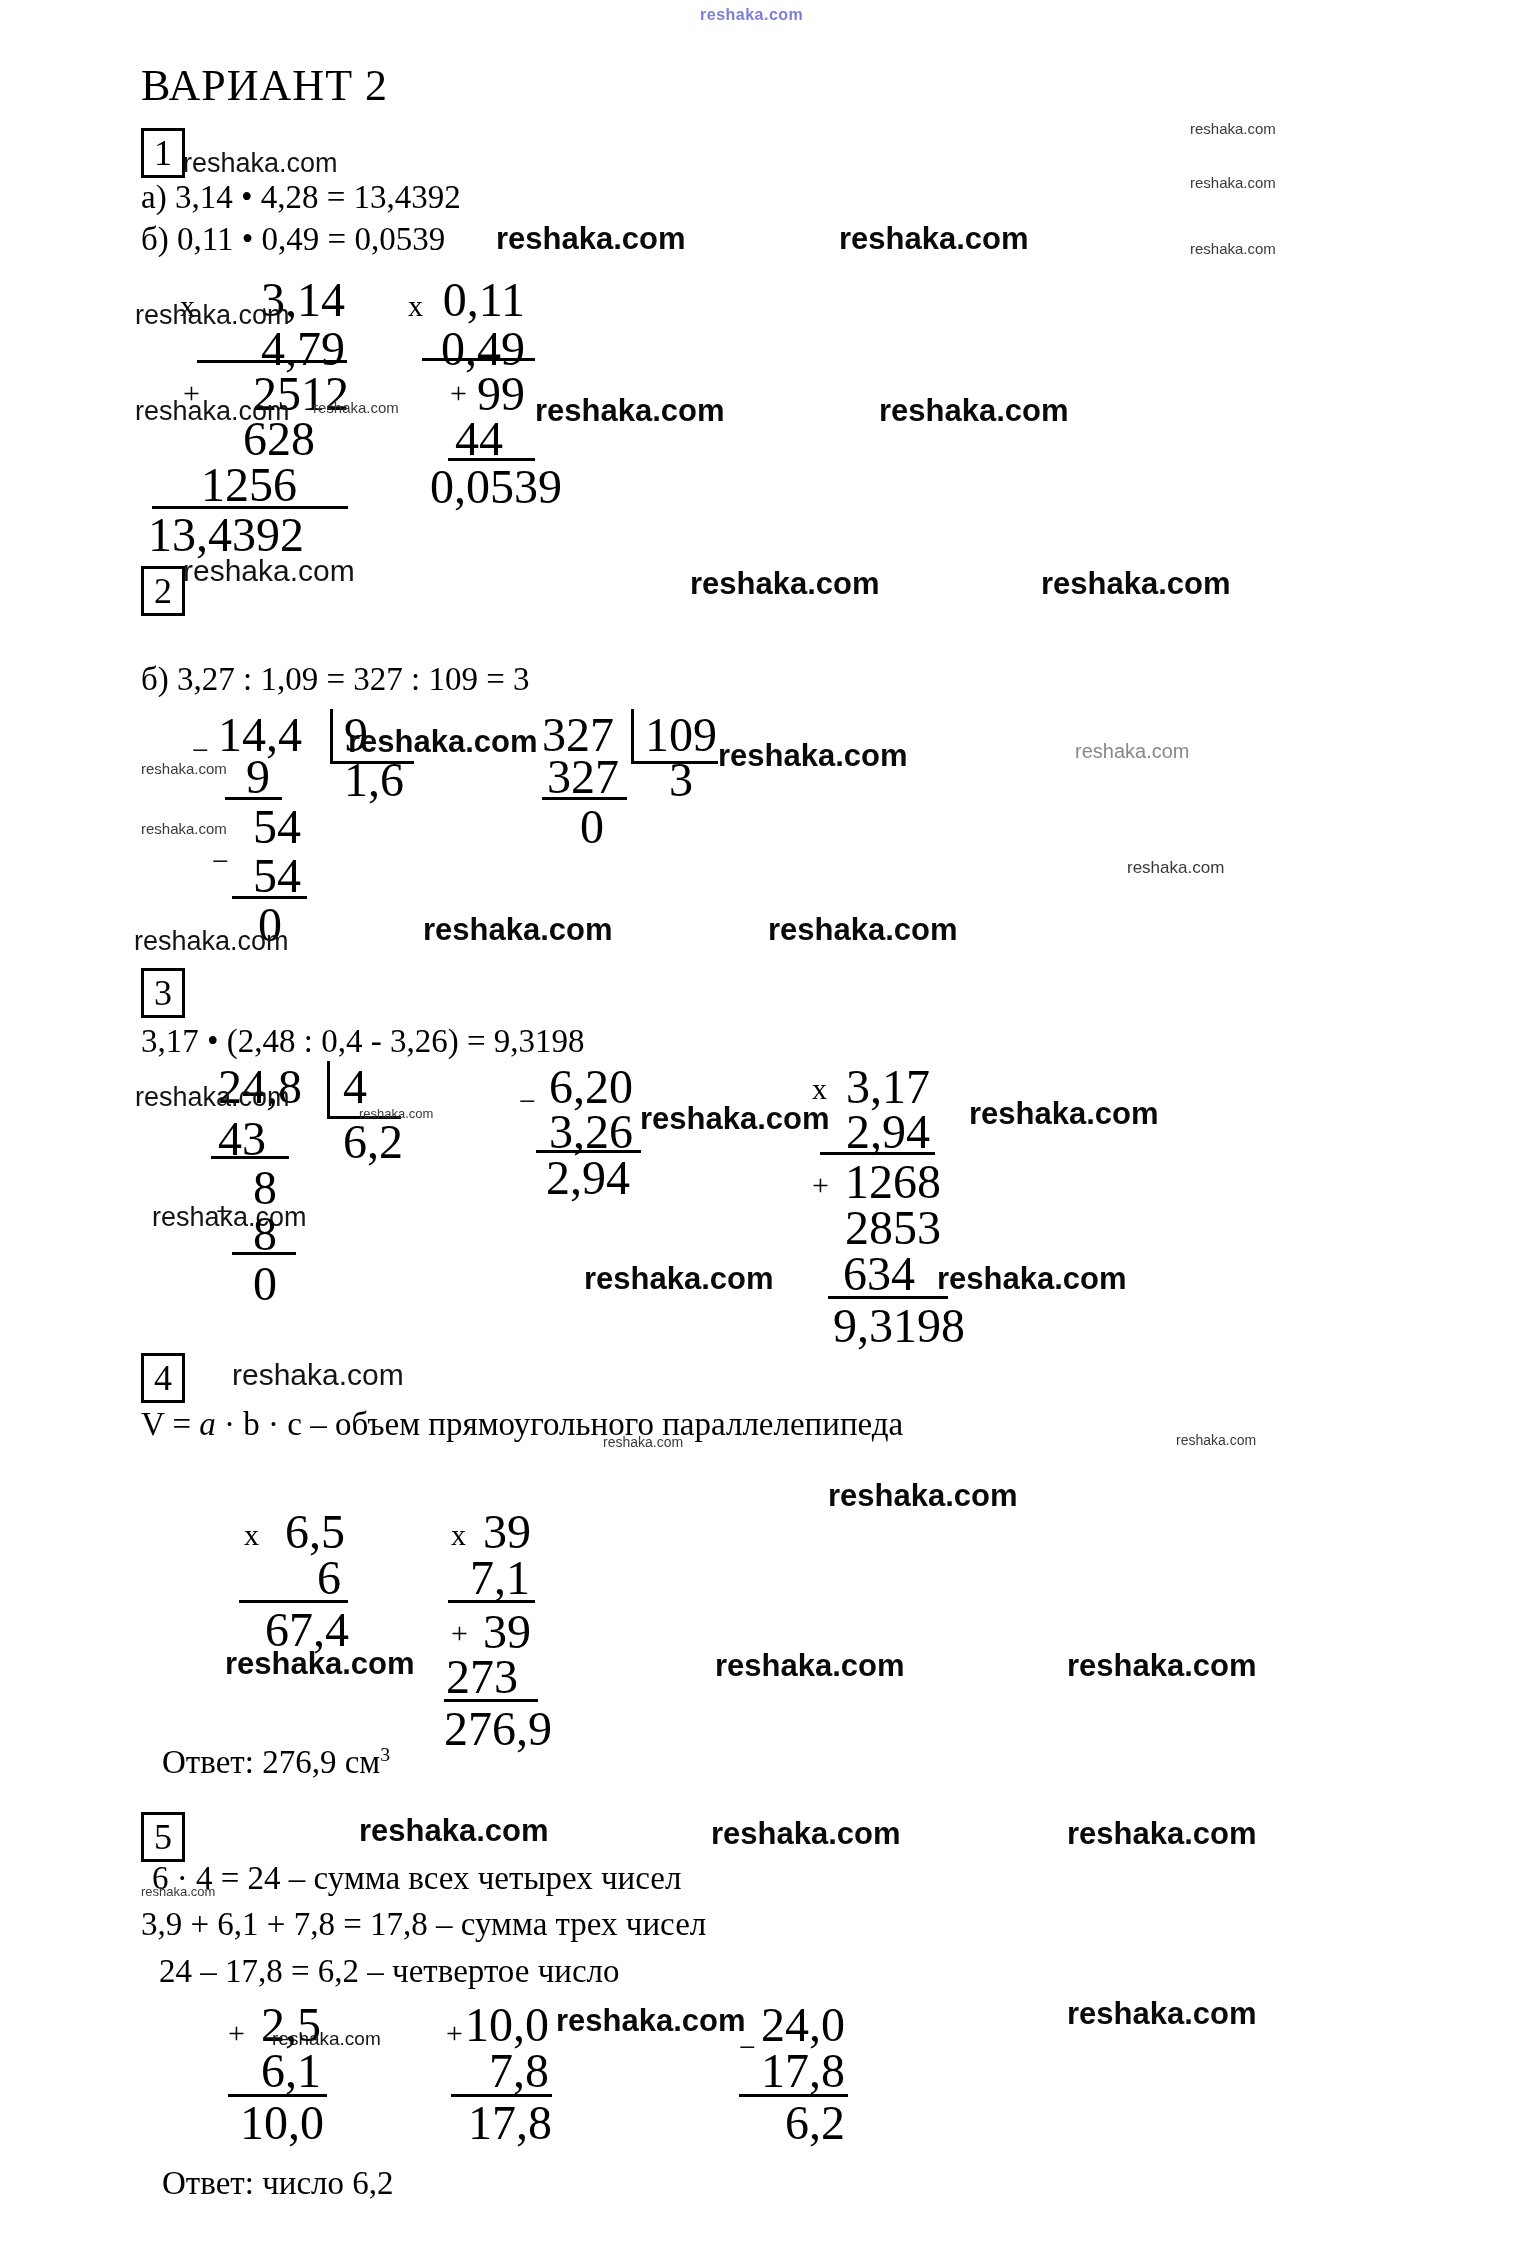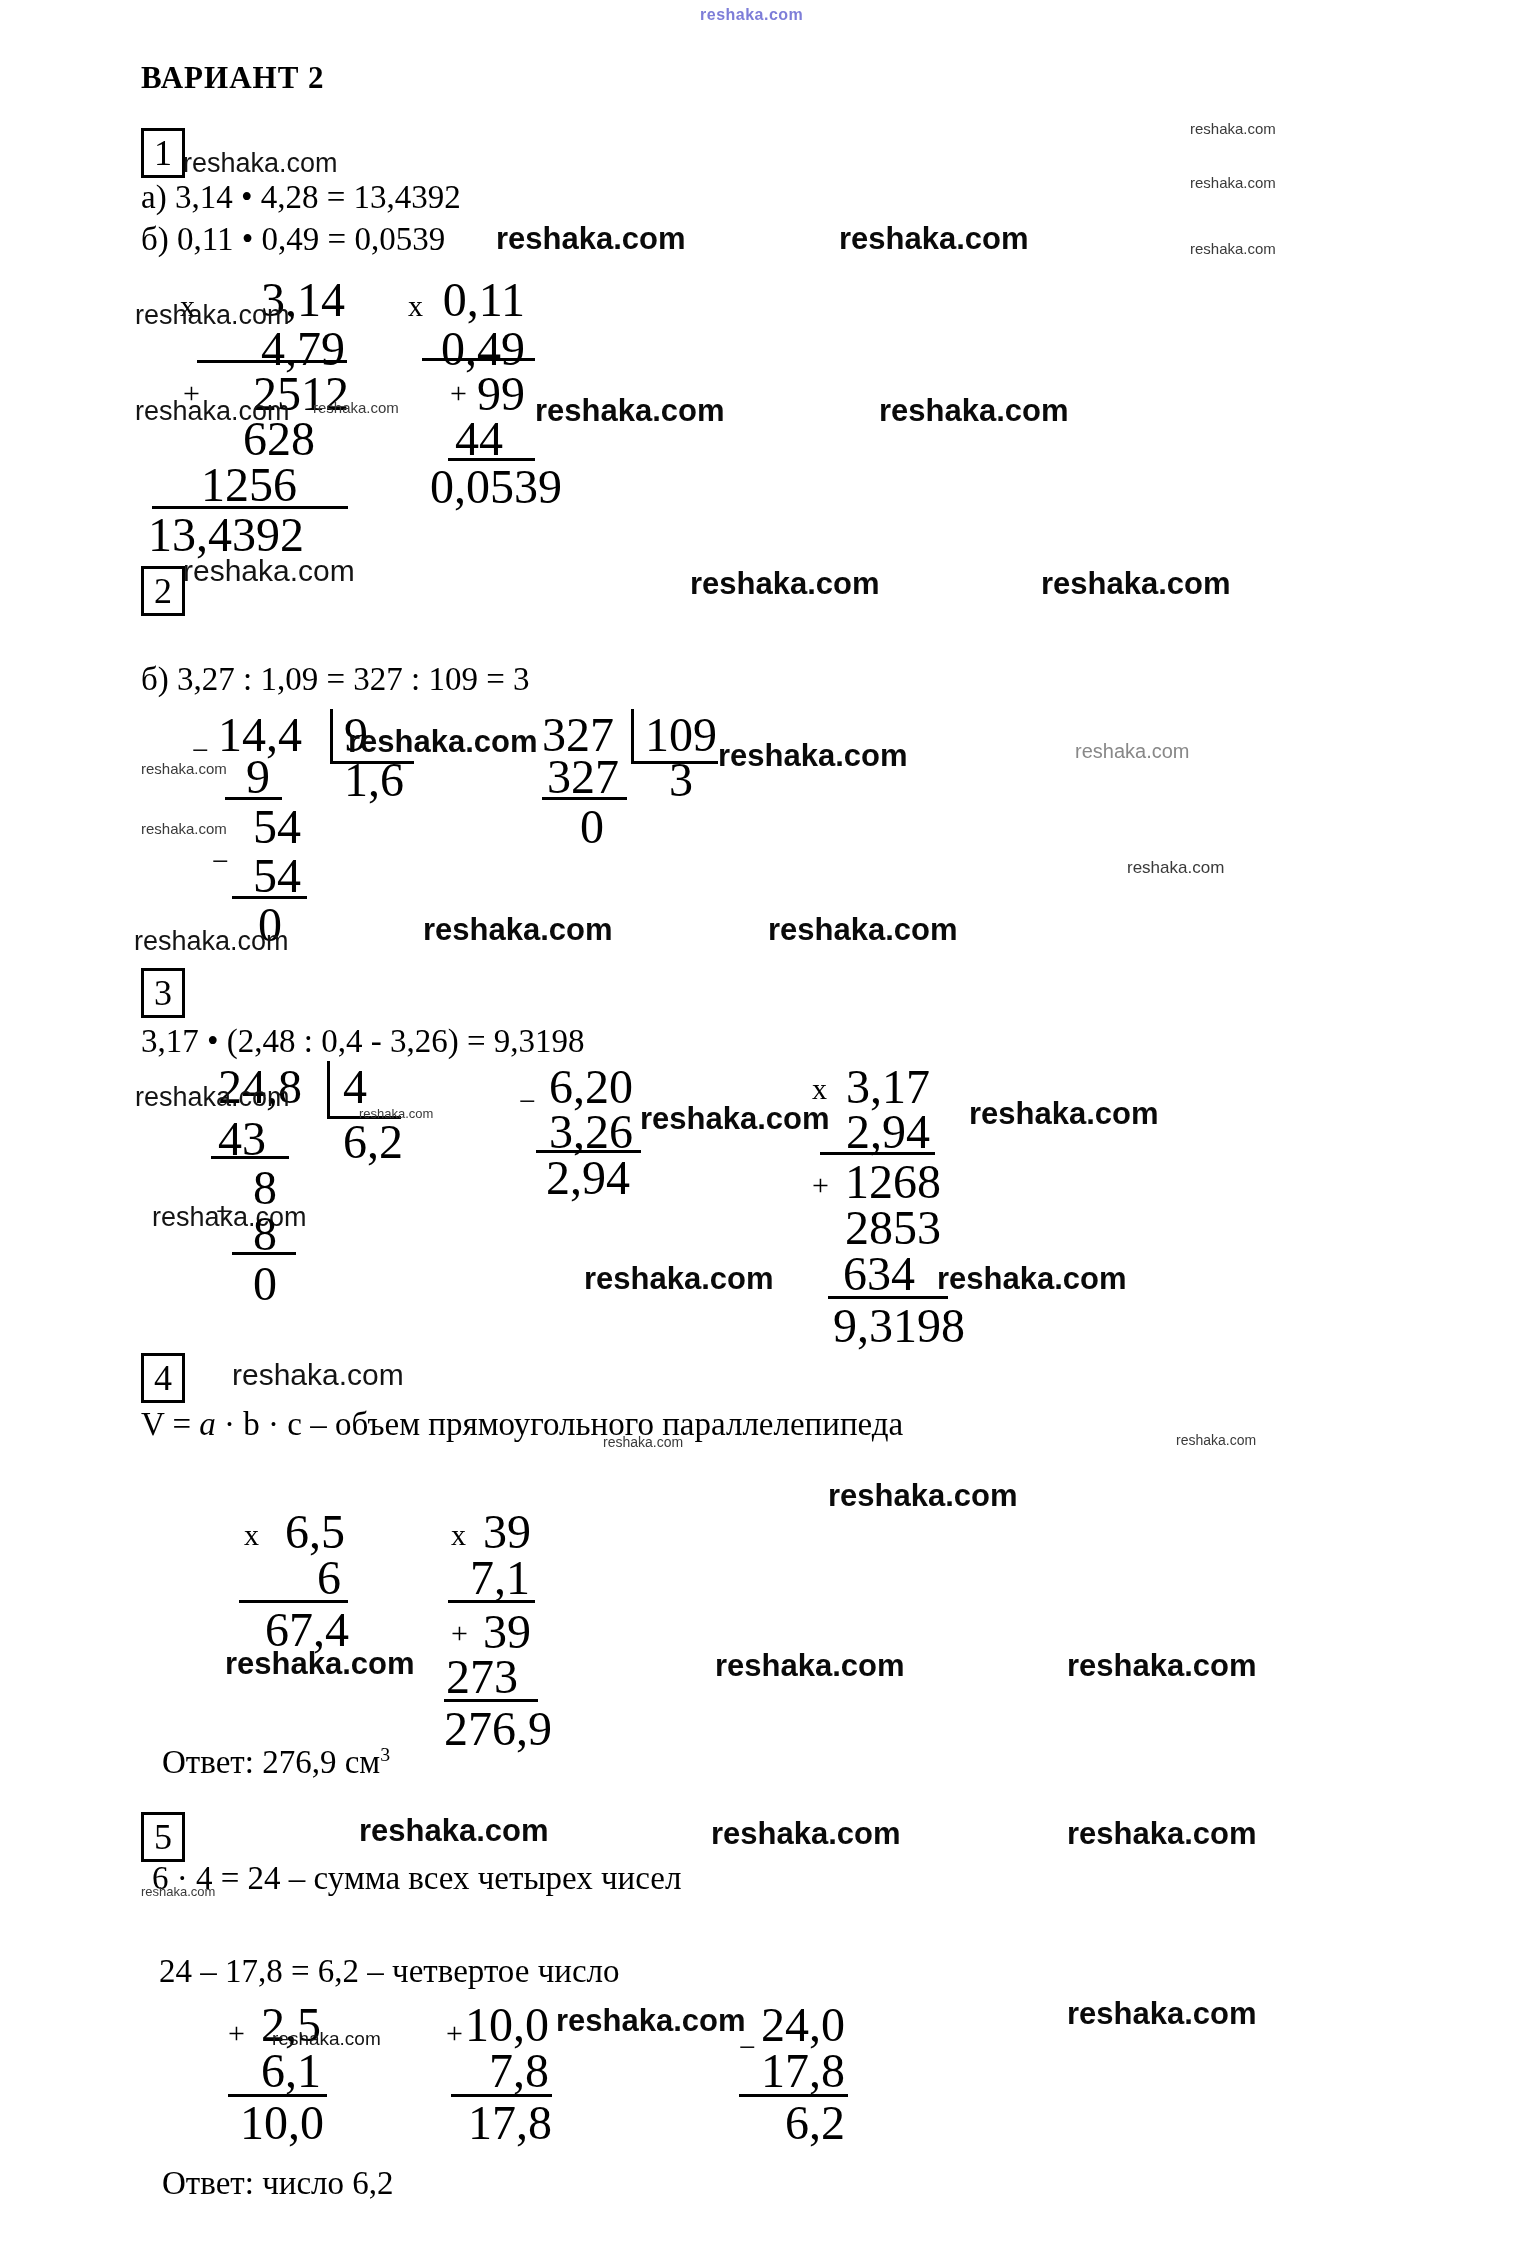--- a/index.html
+++ b/index.html
@@ -6,21 +6,21 @@
   .page{position:relative;width:1532px;height:2243px;background:#ffffff;overflow:hidden;
         font-family:"Liberation Serif","DejaVu Serif",serif;color:#000;}
   .abs{position:absolute;white-space:nowrap;}
   .t{font-size:33px;line-height:1.15;}
   .n{font-size:48px;line-height:1;}
   .sgn{font-size:30px;line-height:1;}
   .rule{position:absolute;height:0;border-top:3px solid #000;}
   .vbar{position:absolute;width:3px;background:#000;}
   .pbox{position:absolute;width:38px;height:44px;border:3px solid #000;text-align:center;
         font-size:36px;line-height:44px;font-family:"Liberation Serif",serif;}
-  .title{font-size:31px;font-weight:700;letter-spacing:1px;}
+  .title{font-size:44px;font-weight:400;letter-spacing:1px;}
   .wm{font-family:"Liberation Sans","DejaVu Sans",sans-serif;}
   .wm-b{font-weight:700;font-size:31px;color:#0a0a0a;}
   .wm-m{font-weight:400;font-size:27px;color:#141414;}
   .wm-s{font-weight:400;font-size:15px;color:#3a3a3a;}
   .wm-l{font-weight:400;font-size:20px;color:#888;}
   .wm-blue{font-weight:700;font-size:16px;color:rgba(70,70,200,0.7);letter-spacing:.5px;}
   .it{font-style:italic;}
   sup{font-size:60%;line-height:0;}
 </style>
 </head>
@@ -171,20 +171,21 @@
   <span class="abs wm wm-b" style="left:715px;top:1648px">reshaka.com</span>
   <span class="abs wm wm-b" style="left:1067px;top:1648px">reshaka.com</span>
   <span class="abs t" style="left:162px;top:1744px"><span>Ответ: 276,9 см</span><sup>3</sup></span>
 
   <div class="pbox" style="left:141px;top:1812px"><span>5</span></div>
   <span class="abs wm wm-b" style="left:359px;top:1813px">reshaka.com</span>
   <span class="abs wm wm-b" style="left:711px;top:1816px">reshaka.com</span>
   <span class="abs wm wm-b" style="left:1067px;top:1816px">reshaka.com</span>
   <span class="abs t" style="left:152px;top:1860px">6 · 4 = 24 – сумма всех четырех чисел</span>
   <span class="abs wm wm-s" style="left:141px;top:1884px;font-size:13px">reshaka.com</span>
+  <span class="abs t" style="left:141px;top:1906px">3,9 + 6,1 + 7,8 = 17,8 – сумма трех чисел</span>
   <span class="abs t" style="left:159px;top:1953px">24 – 17,8 = 6,2 – четвертое число</span>
 
   <span class="abs sgn" style="left:228px;top:2018px">+</span>
   <span class="abs n" style="right:1211px;top:2001px">2,5</span>
   <span class="abs wm wm-m" style="left:272px;top:2028px;font-size:19px">reshaka.com</span>
   <span class="abs n" style="right:1211px;top:2047px">6,1</span>
   <div class="rule" style="left:228px;top:2094px;width:99px"></div>
   <span class="abs n" style="right:1208px;top:2099px">10,0</span>
 
   <span class="abs sgn" style="left:446px;top:2018px">+</span>

